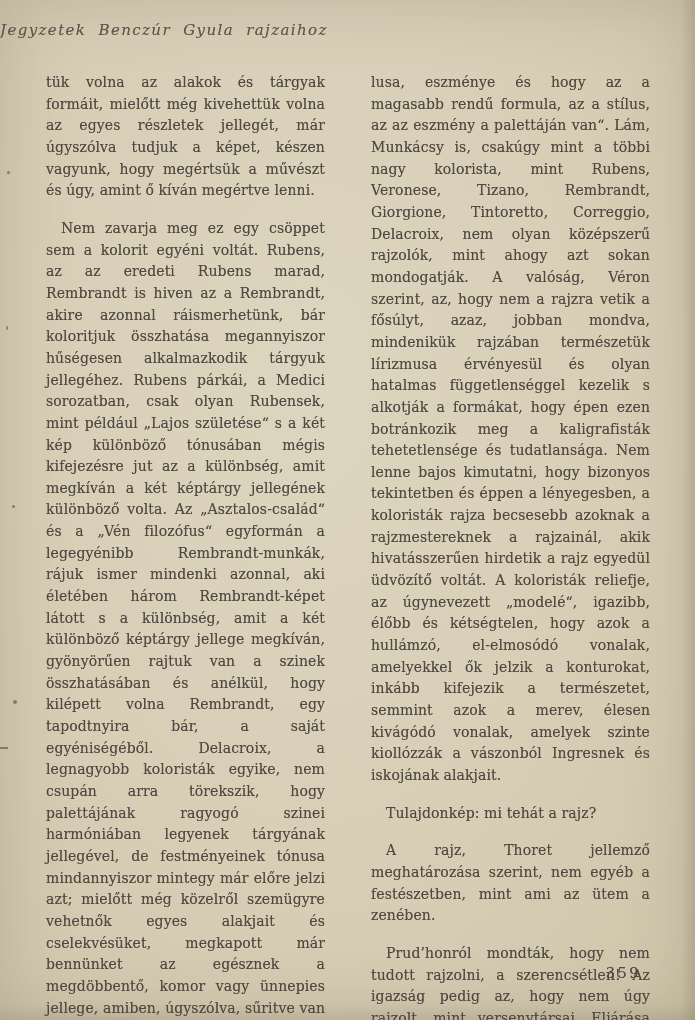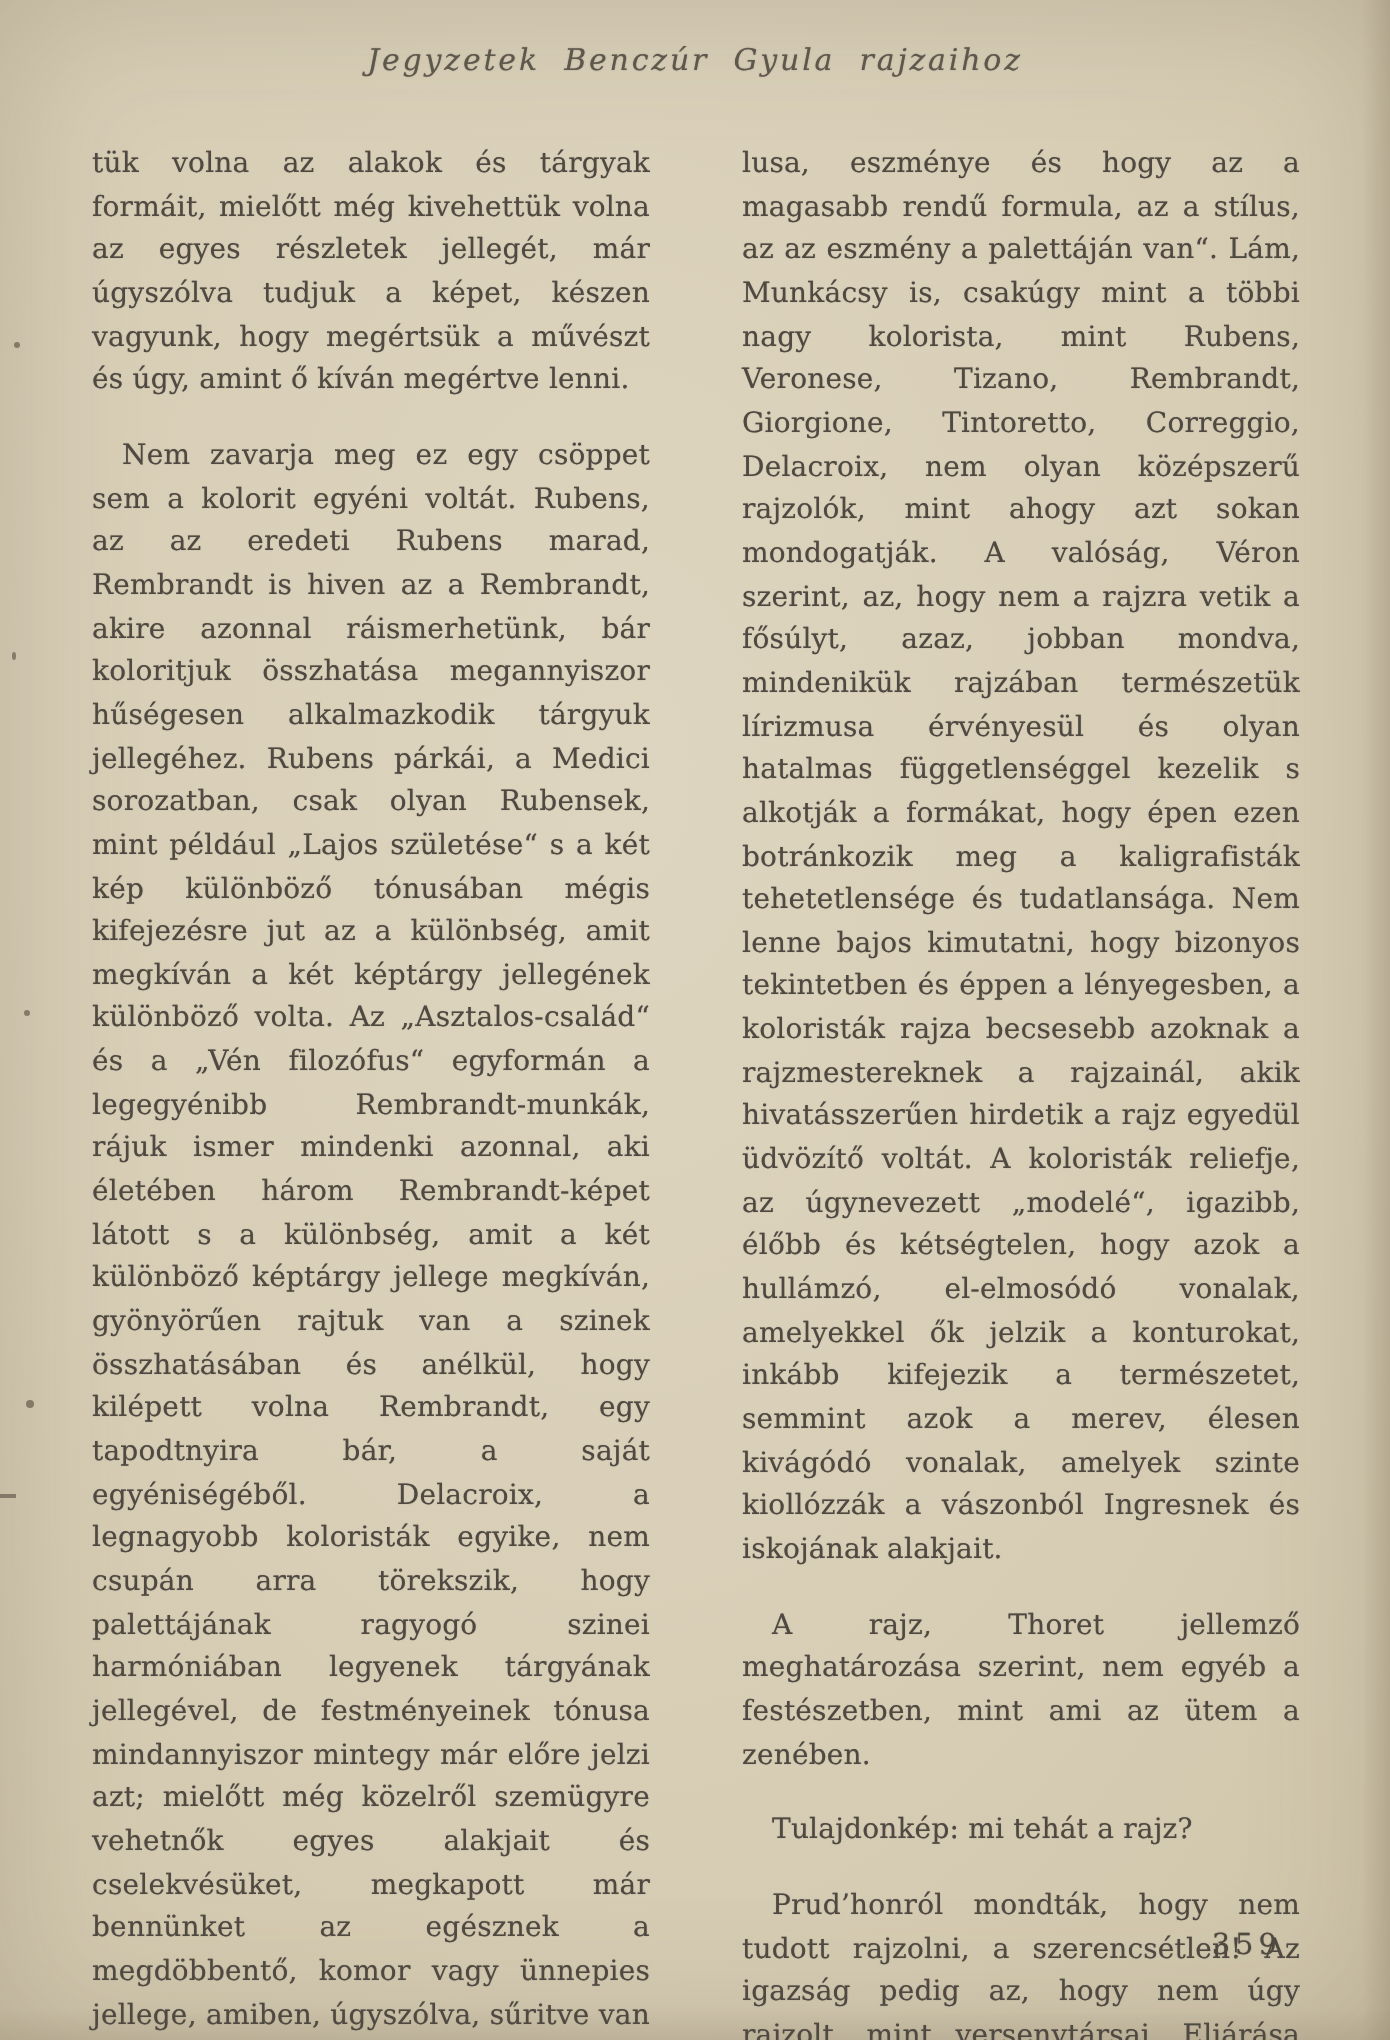--- a/index.html
+++ b/index.html
@@ -35,21 +35,20 @@
     width: 100%; height: 16px;
     background: linear-gradient(to top, rgba(115, 101, 75, 0.14), rgba(115, 101, 75, 0));
     pointer-events: none;
   }
 
   .header-title {
     position: absolute;
     top: 21px;
     left: 0;
     right: 0;
-    text-align: center;
     font-style: italic;
     font-size: 15px;
     letter-spacing: 1.4px;
     word-spacing: 6px;
     color: #5e574c;
     text-shadow: 0 0 0.6px rgba(94, 87, 76, 0.55);
   }
 
   .columns {
     position: absolute;
@@ -109,22 +108,22 @@
   <div class="columns">
 
     <div class="col">
       <p class="noindent">tük volna az alakok és tárgyak formáit, mielőtt még kivehettük volna az egyes részletek jellegét, már úgyszólva tudjuk a képet, készen vagyunk, hogy megértsük a művészt és úgy, amint ő kíván megértve lenni.</p>
       <p>Nem zavarja meg ez egy csöppet sem a kolorit egyéni voltát. Rubens, az az eredeti Rubens marad, Rembrandt is hiven az a Rembrandt, akire azonnal ráismerhetünk, bár koloritjuk összhatása megannyiszor hűségesen alkalmazkodik tárgyuk jellegéhez. Rubens párkái, a Medici sorozatban, csak olyan Rubensek, mint például „Lajos születése“ s a két kép különböző tónusában mégis kifejezésre jut az a különbség, amit megkíván a két képtárgy jellegének különböző volta. Az „Asztalos-család“ és a „Vén filozófus“ egyformán a legegyénibb Rembrandt-munkák, rájuk ismer mindenki azonnal, aki életében három Rembrandt-képet látott s a különbség, amit a két különböző képtárgy jellege megkíván, gyönyörűen rajtuk van a szinek összhatásában és anélkül, hogy kilépett volna Rembrandt, egy tapodtnyira bár, a saját egyéniségéből. Delacroix, a legnagyobb koloristák egyike, nem csupán arra törekszik, hogy palettájának ragyogó szinei harmóniában legyenek tárgyának jellegével, de festményeinek tónusa mindannyiszor mintegy már előre jelzi azt; mielőtt még közelről szemügyre vehetnők egyes alakjait és cselekvésüket, megkapott már bennünket az egésznek a megdöbbentő, komor vagy ünnepies jellege, amiben, úgyszólva, sűritve van az egész témának a hatása. Munkácsynál is, például a „Zálogház“ vagy a „Siralomház“ tartalmának jellegét a kép sötét tónusa is jellemzi már.</p>
       <p>Számtalanszor vádolták Munkácsyt, hogy nem tud rajzolni, Rubens sem tudott többet, de segített a rajzolón s a gondolkozón, segített a festő. Ezért számtalanon vannak, akik szilaj lendületében nem tudják követni Rubenst. „Érzik, hogy valami kitörő fantázia röpíti, de látni csak azt látják, ami lefelé húzza, a közönségesbe, a túlzottan valószerűbe; látják a duzzadó izmokat, a dagadó s gyakran elhanyagolt formákat, a nehézkes tipusokat, azt a sok-sok húst és vért. Azt nem veszik észre, hogy megvannak a maga formulái, van sti-</p>
     </div>
 
     <div class="col">
       <p class="noindent">lusa, eszménye és hogy az a magasabb rendű formula, az a stílus, az az eszmény a palettáján van“. Lám, Munkácsy is, csakúgy mint a többi nagy kolorista, mint Rubens, Veronese, Tizano, Rembrandt, Giorgione, Tintoretto, Correggio, Delacroix, nem olyan középszerű rajzolók, mint ahogy azt sokan mondogatják. A valóság, Véron szerint, az, hogy nem a rajzra vetik a fősúlyt, azaz, jobban mondva, mindenikük rajzában természetük lírizmusa érvényesül és olyan hatalmas függetlenséggel kezelik s alkotják a formákat, hogy épen ezen botránkozik meg a kaligrafisták tehetetlensége és tudatlansága. Nem lenne bajos kimutatni, hogy bizonyos tekintetben és éppen a lényegesben, a koloristák rajza becsesebb azoknak a rajzmestereknek a rajzainál, akik hivatásszerűen hirdetik a rajz egyedül üdvözítő voltát. A koloristák reliefje, az úgynevezett „modelé“, igazibb, élőbb és kétségtelen, hogy azok a hullámzó, el-elmosódó vonalak, amelyekkel ők jelzik a konturokat, inkább kifejezik a természetet, semmint azok a merev, élesen kivágódó vonalak, amelyek szinte kiollózzák a vászonból Ingresnek és iskojának alakjait.</p>
+      <p>Tulajdonkép: mi tehát a rajz?</p>
       <p>A rajz, Thoret jellemző meghatározása szerint, nem egyéb a festészetben, mint ami az ütem a zenében.</p>
-      <p>Tulajdonkép: mi tehát a rajz?</p>
       <p>Prud’honról mondták, hogy nem tudott rajzolni, a szerencsétlen! Az igazság pedig az, hogy nem úgy rajzolt, mint versenytársai. Eljárása teljesen másmilyen volt s eredményében ugyancsak becsesebb. Míg David iskolája a külső vonalakat rajzolta, azt hivén, hogy az alakot adja, adván annak geometrikus körvonalait, valami keretfélét, amiből hiányzik a belső valóság, — Prud’hon rendesen az árnyék és világosság nagy masszáit rakta fel vásznára előbb s alakjainak a reliefjét dolgozta (így Henner is).</p>
 
     </div>
 
   </div>
 
   <div class="page-number">359</div>
 
   <div class="speck s1"></div>
   <div class="speck s2"></div>

